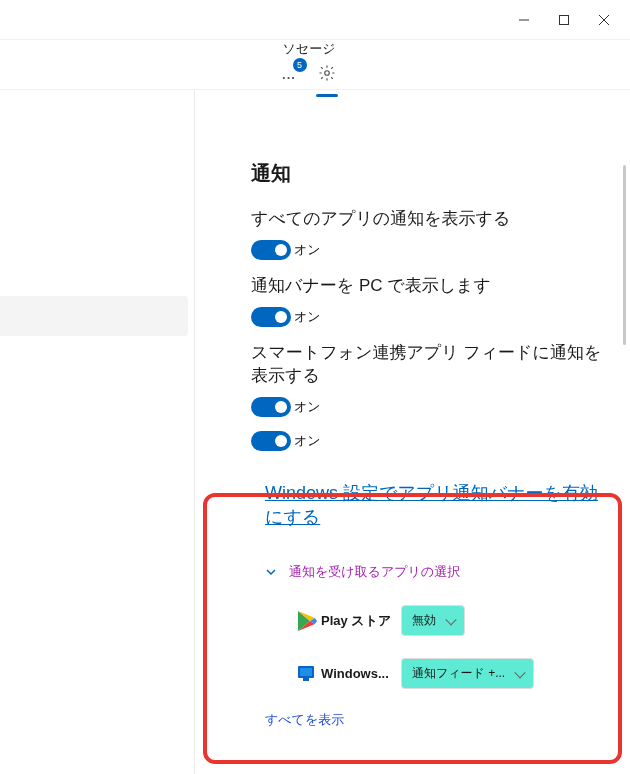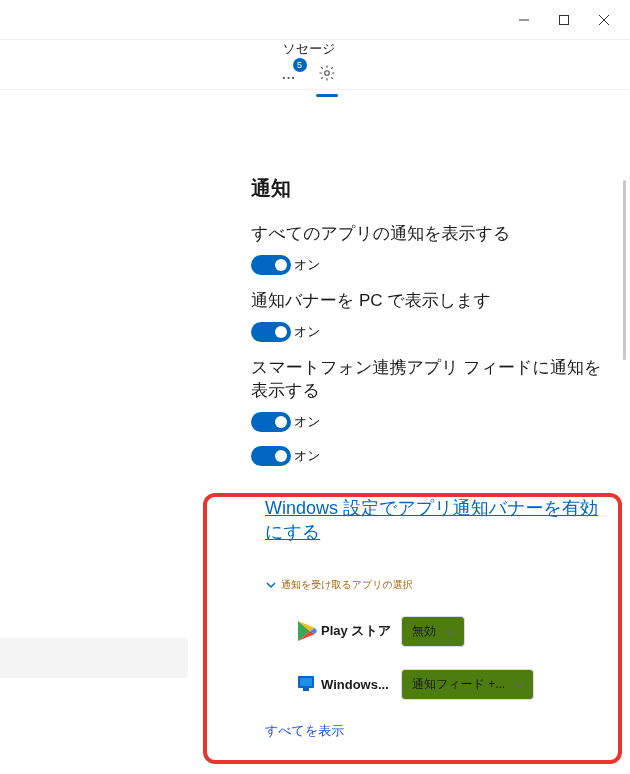--- a/index.html
+++ b/index.html
@@ -69,21 +69,21 @@
   }
   .gear-btn { position: relative; padding: 6px; }
   .gear-underline {
     position: absolute;
     bottom: -6px; left: 4px; right: 4px;
     height: 3px;
     background: #0067c0;
     border-radius: 2px;
   }
   
-  .body-row { display: flex; height: calc(774px - 90px); align-items: center; }
+  .body-row { display: flex; height: calc(774px - 90px); }
   .sidebar {
     width: 195px;
     border-right: 1px solid #eaeaea;
     position: relative;
     flex-shrink: 0;
   }
   .sidebar-ghost {
     position: absolute;
     top: 206px;
     left: 0;
@@ -133,23 +133,23 @@
   .link {
     color: #0067c0;
     text-decoration: underline;
     font-size: 18px;
     margin: 16px 0 24px 14px;
     display: inline-block;
   }
   .expand-row {
     display: flex;
     align-items: center;
-    gap: 4px;
-    color: #a16207;
-    font-size: 10px;
+    gap: 12px;
+    color: #a21caf;
+    font-size: 13px;
     margin: 10px 0 24px 14px;
   }
   .chevron {
     width: 12px; height: 12px;
     display: inline-flex;
     align-items: center; justify-content: center;
   }
   .app-row {
     display: flex;
     align-items: center;
@@ -169,21 +169,21 @@
     overflow: hidden;
     text-overflow: ellipsis;
   }
   .dropdown {
     border: 1px solid #ddd;
     border-radius: 4px;
     padding: 6px 28px 6px 10px;
     font-size: 12px;
     position: relative;
     min-width: 58px;
-    background: #4d7c0f;
+    background: #5eead4;
     white-space: nowrap;
   }
   .dropdown.wide { min-width: 130px; }
   .dropdown::after {
     content: "";
     position: absolute;
     right: 9px; top: 50%;
     width: 7px; height: 7px;
     border-right: 1px solid #666;
     border-bottom: 1px solid #666;

